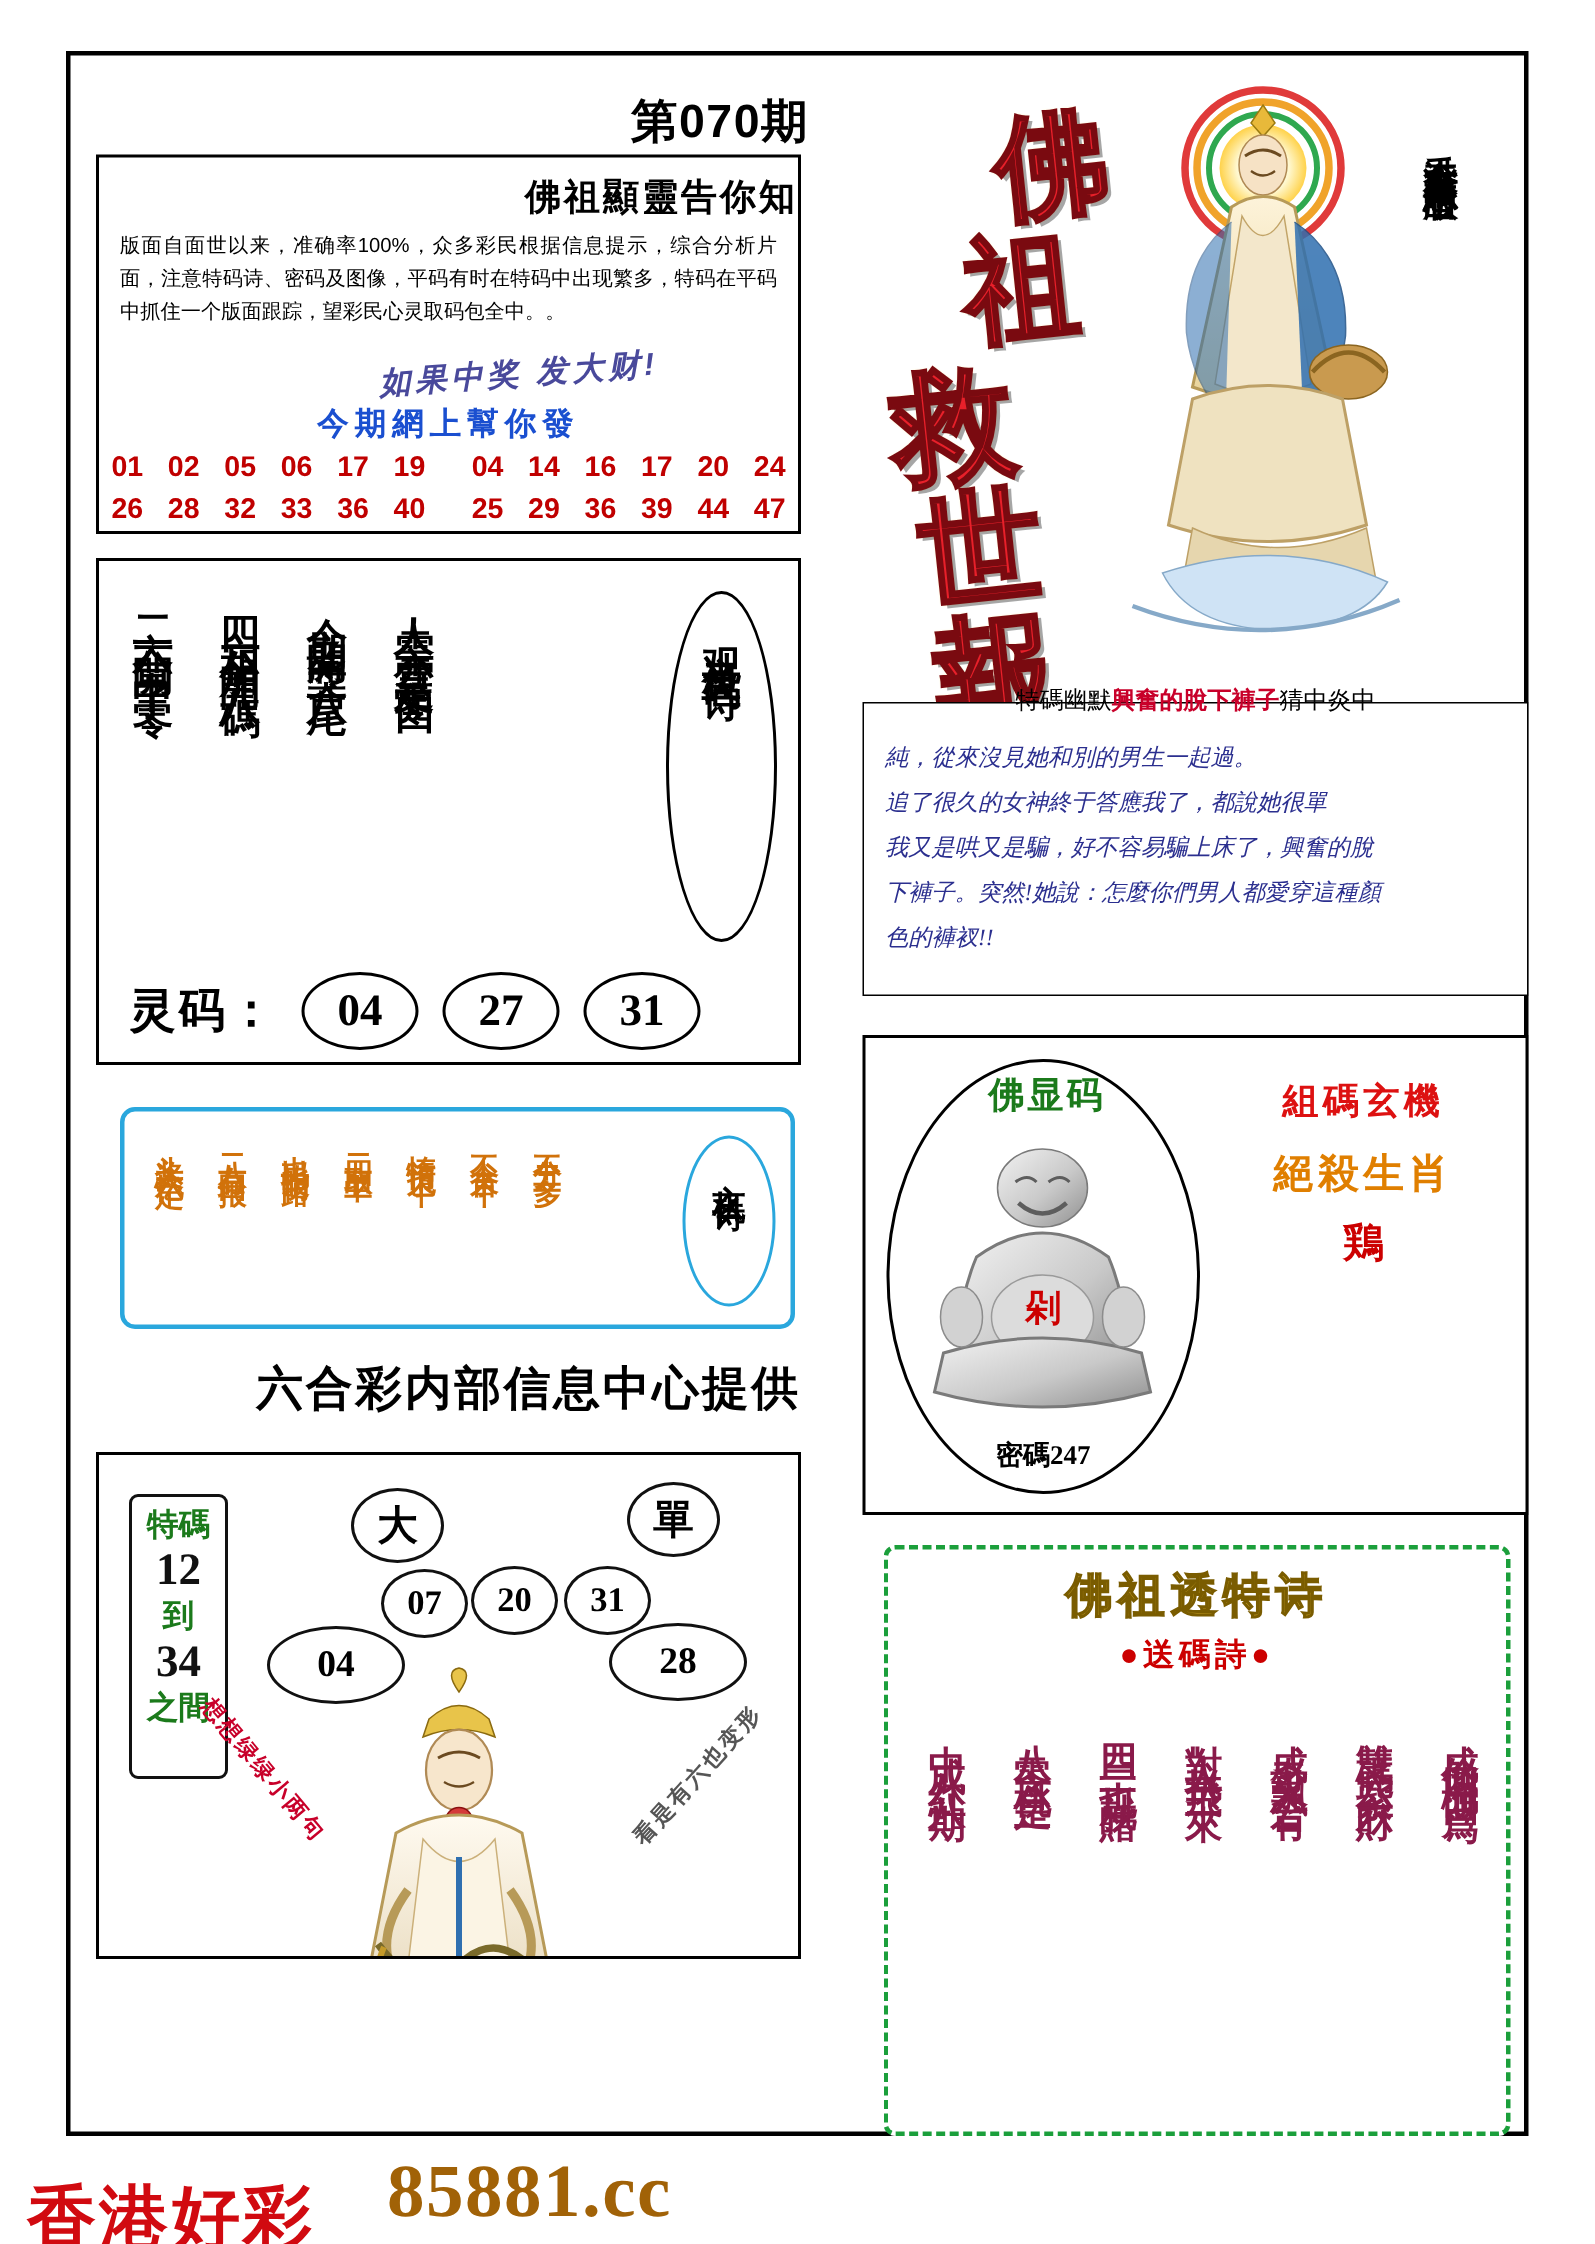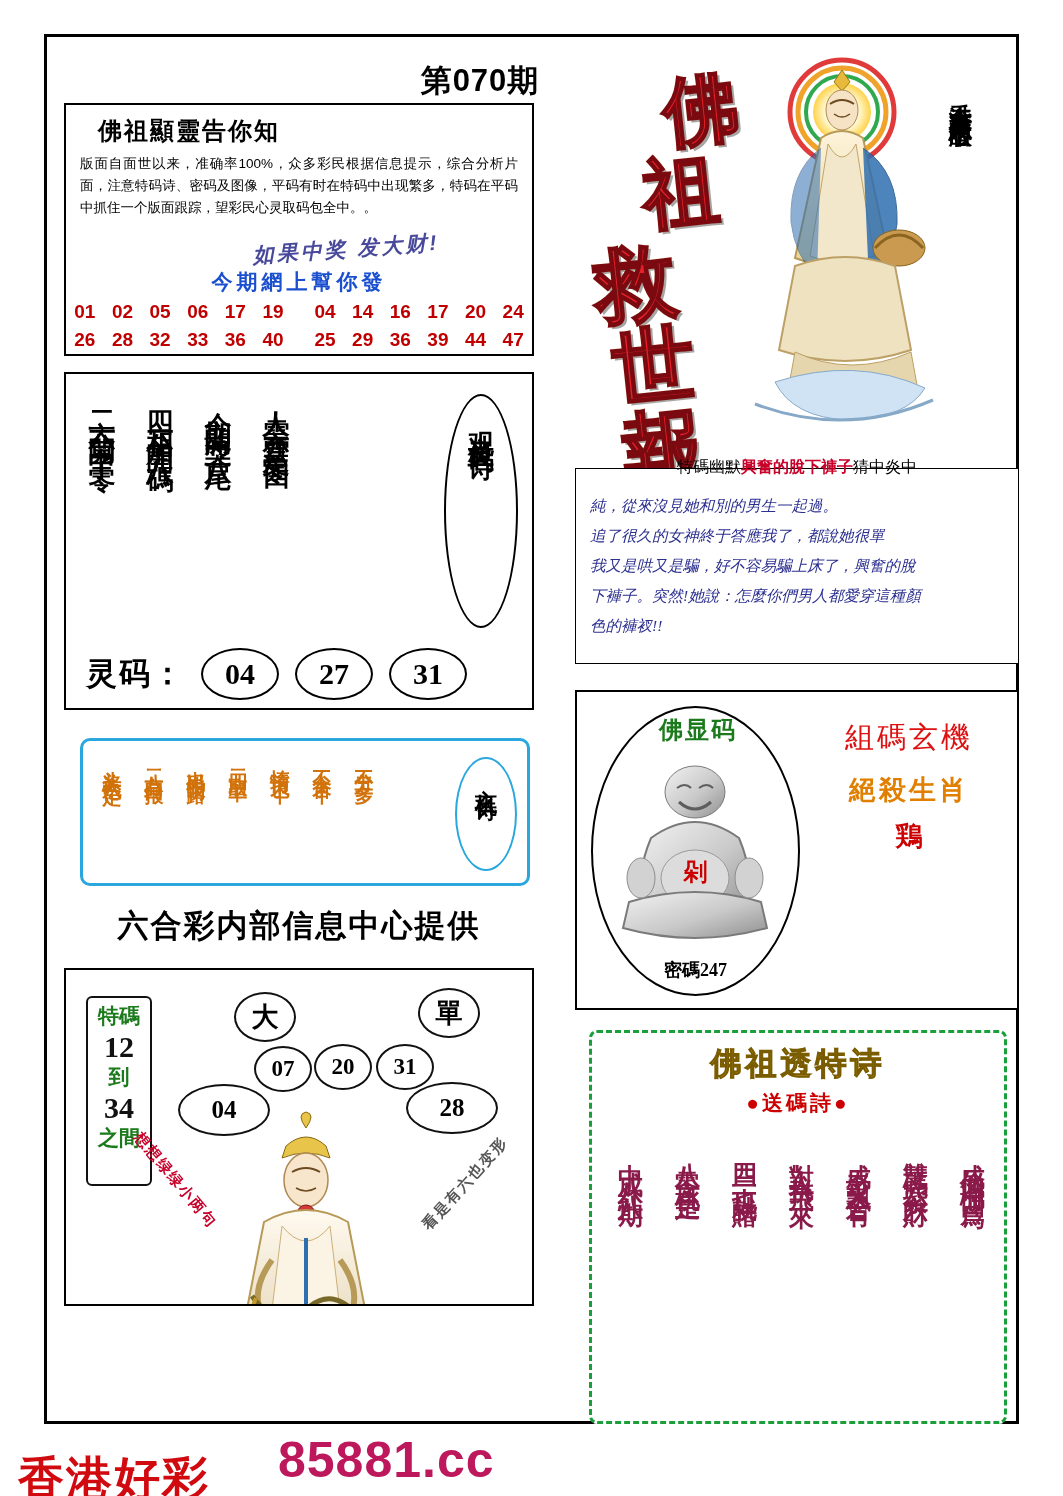--- a/index.html
+++ b/index.html
@@ -5,21 +5,21 @@
   html,body{margin:0;padding:0;background:#fff;}
   body{width:1063px;height:1496px;font-family:"Liberation Sans",sans-serif;position:relative;overflow:hidden;}
   .page{position:absolute;left:0;top:0;width:1063px;height:1496px;background:#fff;}
   .frame{position:absolute;left:44px;top:34px;width:975px;height:1390px;border:3px solid #000;box-sizing:border-box;}
 
   
   .issue{position:absolute;left:330px;top:60px;width:300px;text-align:center;font-size:31px;font-weight:bold;color:#000;font-family:"Liberation Sans",sans-serif;letter-spacing:1px;}
 
   
   .announce{position:absolute;left:64px;top:103px;width:470px;height:253px;border:2px solid #000;background:#fff;box-sizing:border-box;}
-  .announce-title{text-align:left;font-size:24px;font-weight:bold;margin-top:10px;letter-spacing:2px;color:#000;padding-left:32px;}
+  .announce-title{text-align:right;font-size:24px;font-weight:bold;margin-top:10px;letter-spacing:2px;color:#000;padding-left:32px;}
   .announce-body{font-size:13.5px;line-height:22px;color:#000;padding:6px 14px 0 14px;text-align:justify;}
   .announce-hand{position:absolute;left:150px;top:130px;width:260px;text-align:center;font-size:21px;color:#2a2a8a;font-weight:bold;font-style:italic;transform:rotate(-4deg);letter-spacing:3px;opacity:.85;}
   .announce-sub{position:absolute;left:0;top:163px;width:100%;text-align:center;font-size:21px;font-weight:bold;color:#1a4fd0;letter-spacing:4px;}
   .numgrid{position:absolute;left:0;top:196px;width:100%;}
   .numrow{display:flex;justify-content:center;gap:0;font-size:19px;font-weight:bold;color:#c00000;margin-bottom:6px;letter-spacing:0;}
   .numrow span{display:inline-block;width:47px;text-align:center;}
   .numrow .gap{width:18px;}
 
   
   .art-title{position:absolute;left:575px;top:60px;width:230px;height:400px;}
@@ -53,51 +53,51 @@
   .gy-num{width:74px;height:48px;border:2px solid #000;border-radius:50%;margin-left:16px;display:flex;align-items:center;justify-content:center;font-size:30px;font-weight:bold;font-family:"Liberation Serif",serif;}
 
   
   .xj{position:absolute;left:80px;top:738px;width:450px;height:148px;border:3px solid #2aa7dd;border-radius:10px;background:#fff;box-sizing:border-box;}
   .xj-oval{position:absolute;right:10px;top:16px;width:58px;height:110px;border:2px solid #2aa7dd;border-radius:50%;}
   .xj-oval span{position:absolute;left:50%;top:12px;transform:translateX(-50%);writing-mode:vertical-rl;text-orientation:upright;font-size:22px;font-weight:bold;letter-spacing:5px;font-family:"Liberation Serif",serif;color:#000;}
   .xj-cols{position:absolute;left:14px;top:14px;display:flex;flex-direction:row-reverse;gap:12px;}
   .xj-col{writing-mode:vertical-rl;text-orientation:upright;font-size:19px;line-height:30px;letter-spacing:4px;font-family:"Liberation Serif",serif;font-weight:bold;color:#d1720a;height:112px;}
 
   
-  .banner{position:absolute;left:64px;top:905px;width:470px;text-align:center;font-size:31px;font-weight:bold;font-family:Liberation Mono, monospace;letter-spacing:2px;color:#000;}
+  .banner{position:absolute;left:64px;top:905px;width:470px;text-align:right;font-size:31px;font-weight:bold;font-family:Liberation Mono, monospace;letter-spacing:2px;color:#000;}
 
   
   .picbox{position:absolute;left:64px;top:968px;width:470px;height:338px;border:2px solid #000;box-sizing:border-box;background:#fff;overflow:hidden;}
   .te-box{position:absolute;left:20px;top:26px;width:66px;height:190px;border:2px solid #111;border-radius:6px;text-align:center;font-family:"Liberation Serif",serif;font-weight:bold;color:#1b7a1b;line-height:29px;font-size:21px;padding-top:4px;box-sizing:border-box;}
   .te-box .big{font-size:30px;color:#111;display:block;line-height:32px;}
   .ball{position:absolute;border:2px solid #111;border-radius:50%;display:flex;align-items:center;justify-content:center;font-family:"Liberation Serif",serif;font-weight:bold;background:#fff;}
 
   
   .zm{position:absolute;left:575px;top:690px;width:444px;height:320px;border:2px solid #000;box-sizing:border-box;background:#fff;}
   .zm-oval{position:absolute;left:14px;top:14px;width:205px;height:286px;border:2px solid #000;border-radius:50%;overflow:hidden;background:#fff;}
   .zm-top{position:absolute;left:10px;top:6px;width:190px;text-align:center;font-size:24px;font-weight:bold;font-family:"Liberation Serif",serif;color:#1b7a1b;letter-spacing:2px;z-index:3;}
   .zm-mi{position:absolute;left:0;bottom:12px;width:100%;text-align:center;font-size:18px;font-weight:bold;font-family:"Liberation Serif",serif;color:#000;z-index:3;margin-top:28px;}
   .zm-right{position:absolute;left:232px;top:26px;width:200px;text-align:center;}
-  .zm-t{font-size:29px;font-weight:normal;color:#d11; font-family:"Liberation Serif",serif;letter-spacing:3px;}
+  .zm-t{font-size:24px;font-weight:bold;color:#d11; font-family:"Liberation Serif",serif;letter-spacing:3px;}
   .zm-nums{font-size:26px;font-weight:bold;color:#000;font-family:"Liberation Serif",serif;line-height:44px;margin-top:12px;}
   .zm-nums .r{display:inline-block;width:70px;text-align:center;}
   .zm-kill{font-size:27px;font-weight:bold;color:#e07f00;font-family:"Liberation Serif",serif;letter-spacing:3px;margin-top:14px;}
   .zm-zodiac{font-size:27px;font-weight:bold;color:#c00;font-family:"Liberation Serif",serif;margin-top:10px;}
 
   
   .tp{position:absolute;left:589px;top:1030px;width:418px;height:394px;border:3px dashed #1b9f3b;border-radius:8px;box-sizing:border-box;background:#fff;}
   .tp-title{text-align:center;margin-top:10px;font-size:31px;font-weight:bold;font-family:"Liberation Serif",serif;color:#c9a227;-webkit-text-stroke:1px #7a5c00;letter-spacing:4px;}
   .tp-sub{text-align:center;font-size:21px;font-weight:bold;font-family:"Liberation Serif",serif;color:#c00;letter-spacing:3px;margin-top:4px;}
   .tp-grid{position:absolute;left:16px;top:110px;width:386px;display:flex;flex-direction:row-reverse;justify-content:space-between;}
   .tp-col{writing-mode:vertical-rl;text-orientation:upright;font-size:25px;line-height:44px;font-family:"Liberation Serif",serif;font-weight:bold;color:#8a1a4a;letter-spacing:8px;height:260px;}
 
   
   .footer{position:absolute;left:18px;top:1432px;width:1030px;height:56px;display:flex;align-items:center;}
   .f1{font-size:46px;font-weight:bold;color:#d10a10;font-family:"Liberation Serif",serif;letter-spacing:2px;margin-top:37px;}
-  .f2{font-size:50px;font-weight:bold;color:#be185d;font-family:Liberation Sans, sans-serif;margin-left:68px;letter-spacing:1px;}
+  .f2{font-size:50px;font-weight:bold;color:#a16207;font-family:Liberation Serif, serif;margin-left:48px;letter-spacing:1px;}
 </style>
 </head>
 <body>
 
 <div class="page">
   <div class="frame"></div>
 
   <div class="issue">第070期</div>
 
   <div class="announce">

